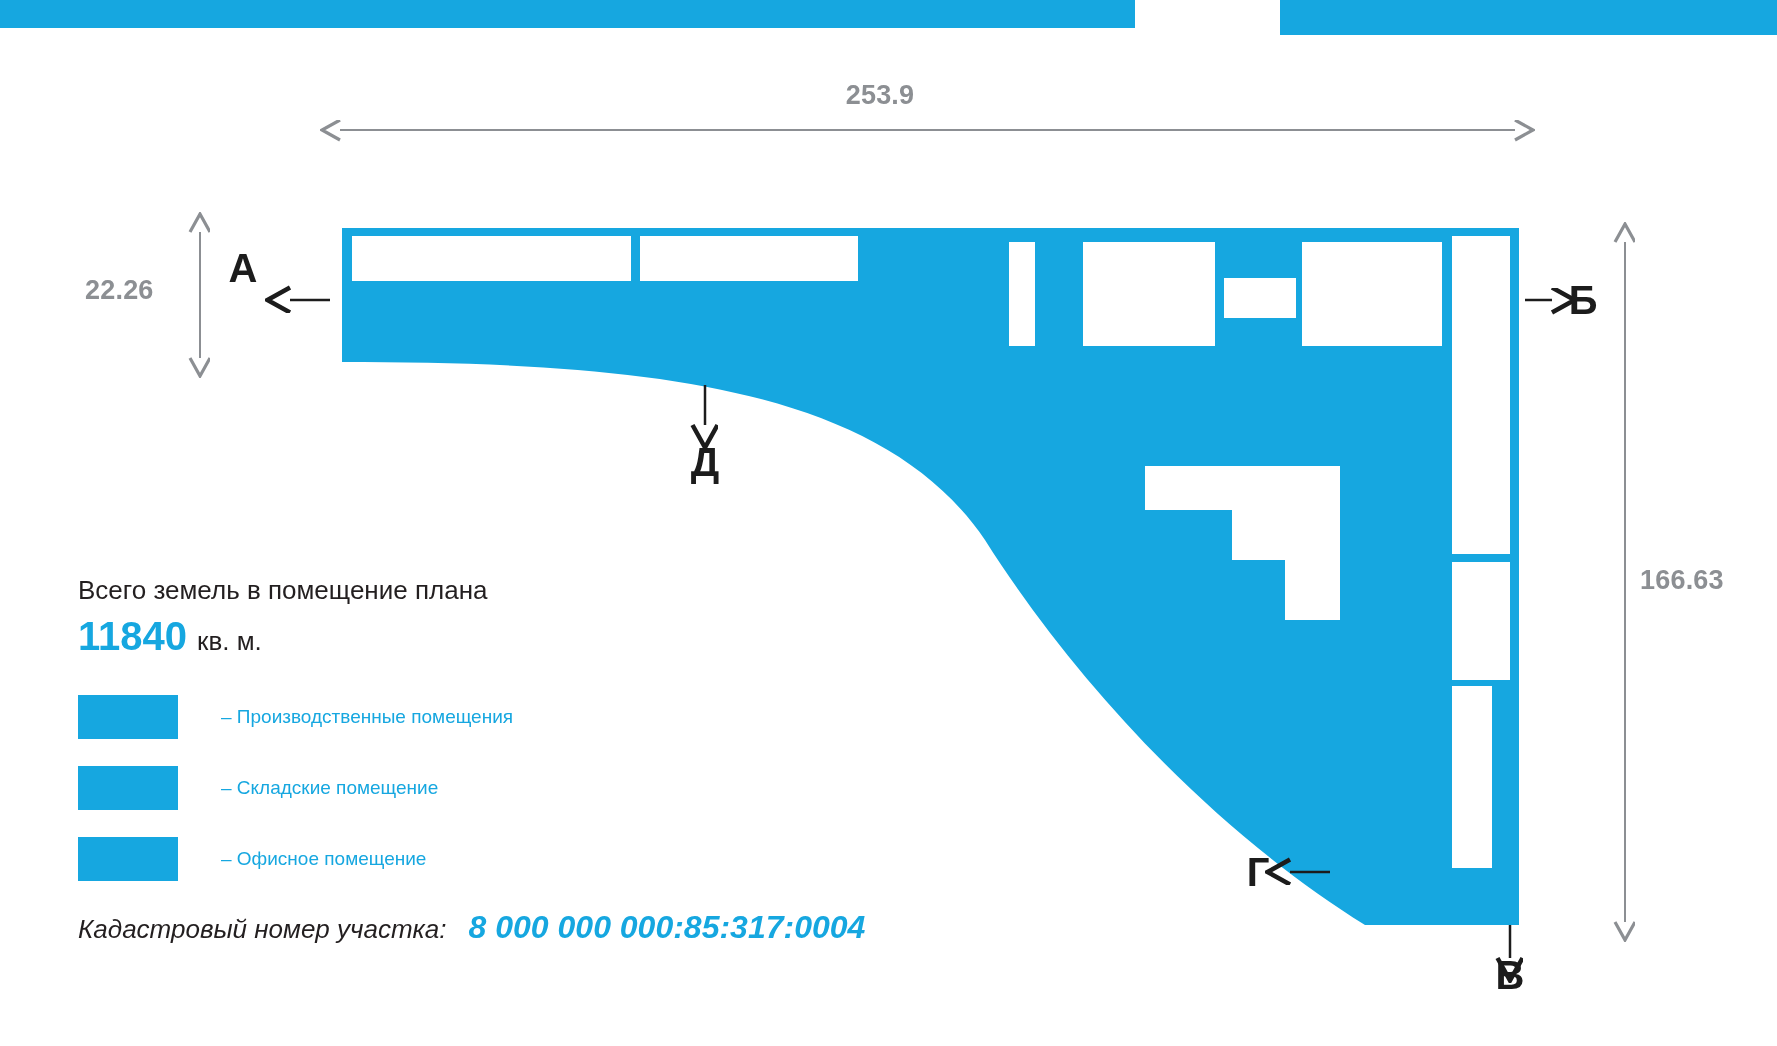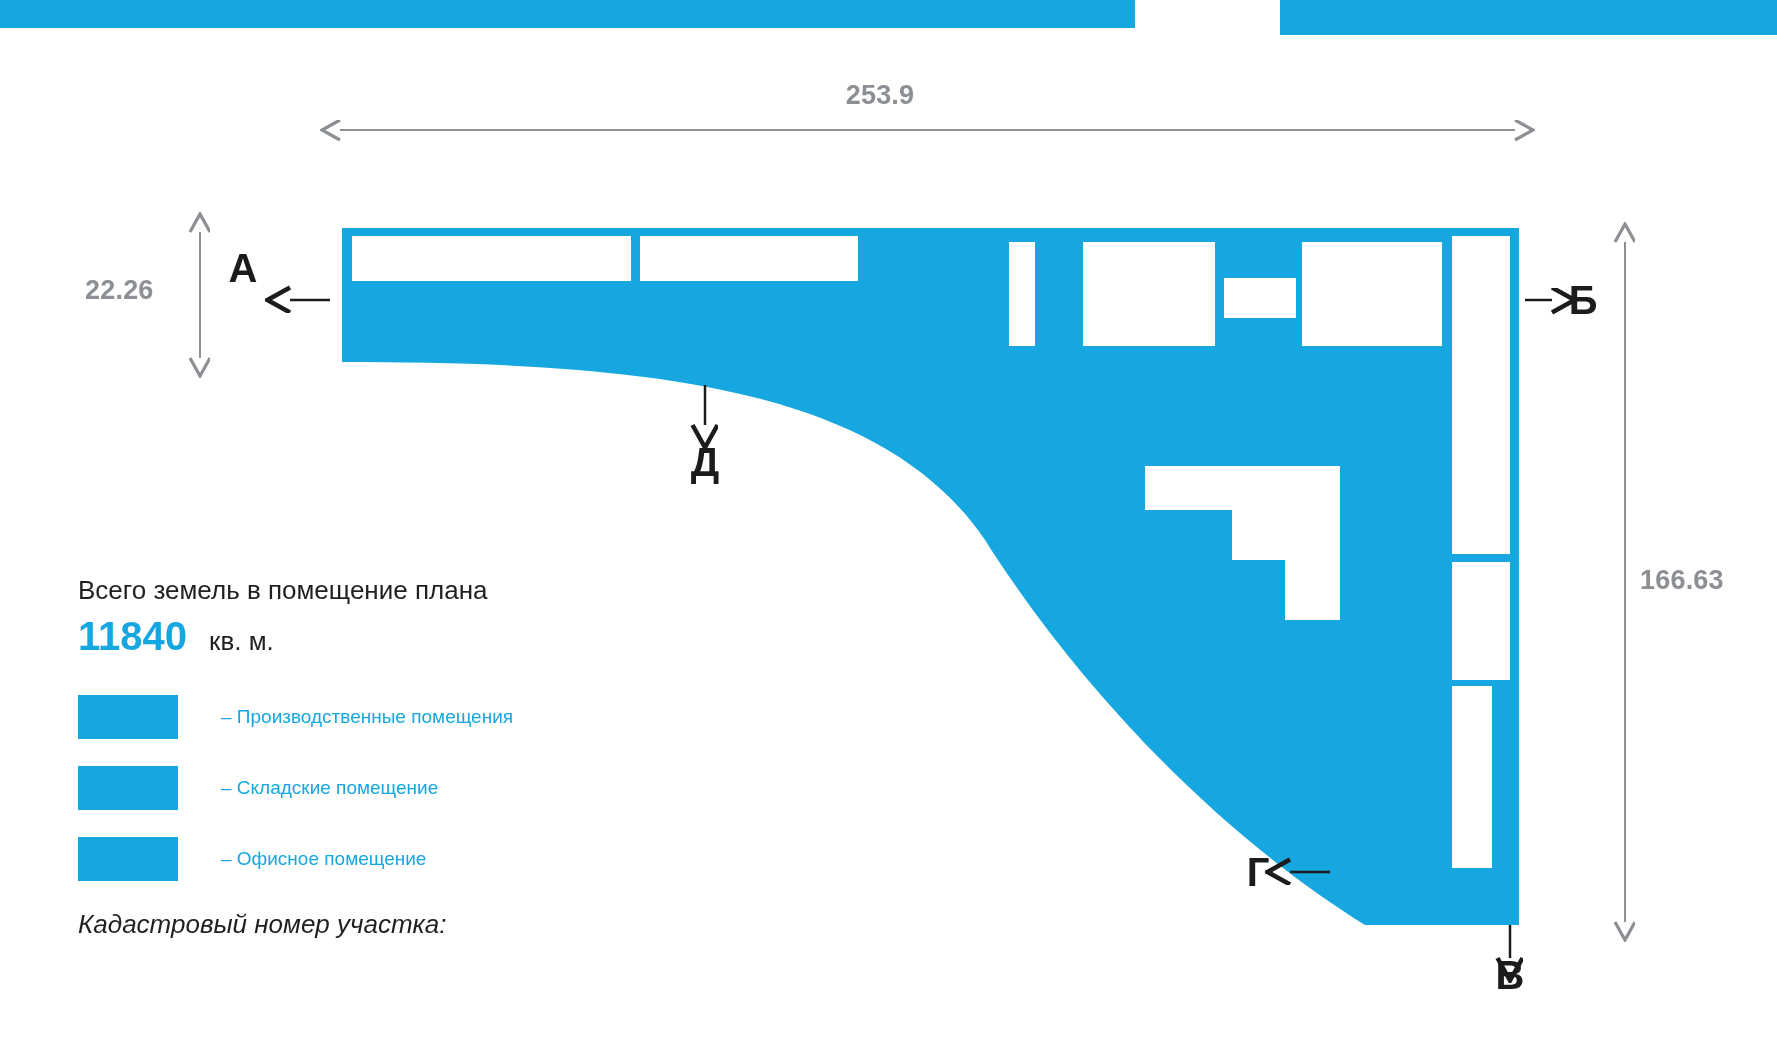--- a/index.html
+++ b/index.html
@@ -66,21 +66,21 @@
   }
   .info-title {
     font-size: 26px;
     color: #231f20;
     margin: 0 0 10px 0;
     white-space: nowrap;
   }
   .area-row {
     display: flex;
     align-items: baseline;
-    gap: 22px;
+    gap: 10px;
     margin-bottom: 38px;
   }
   .area-value {
     font-size: 40px;
     font-weight: bold;
     color: #16a7e0;
     line-height: 1;
   }
   .area-unit {
     font-size: 26px;
@@ -229,16 +229,17 @@
         <span class="legend-text">– Складские помещение</span>
       </div>
       <div class="legend-item">
         <span class="legend-swatch"></span>
         <span class="legend-text">– Офисное помещение</span>
       </div>
     </div>
 
     <div class="cad-row">
       <span class="cad-label">Кадастровый номер участка:</span>
+      <span class="cad-value">8 000 000 000:85:317:0004</span>
     </div>
   </div>
 
 </div>
 
 </body></html>

